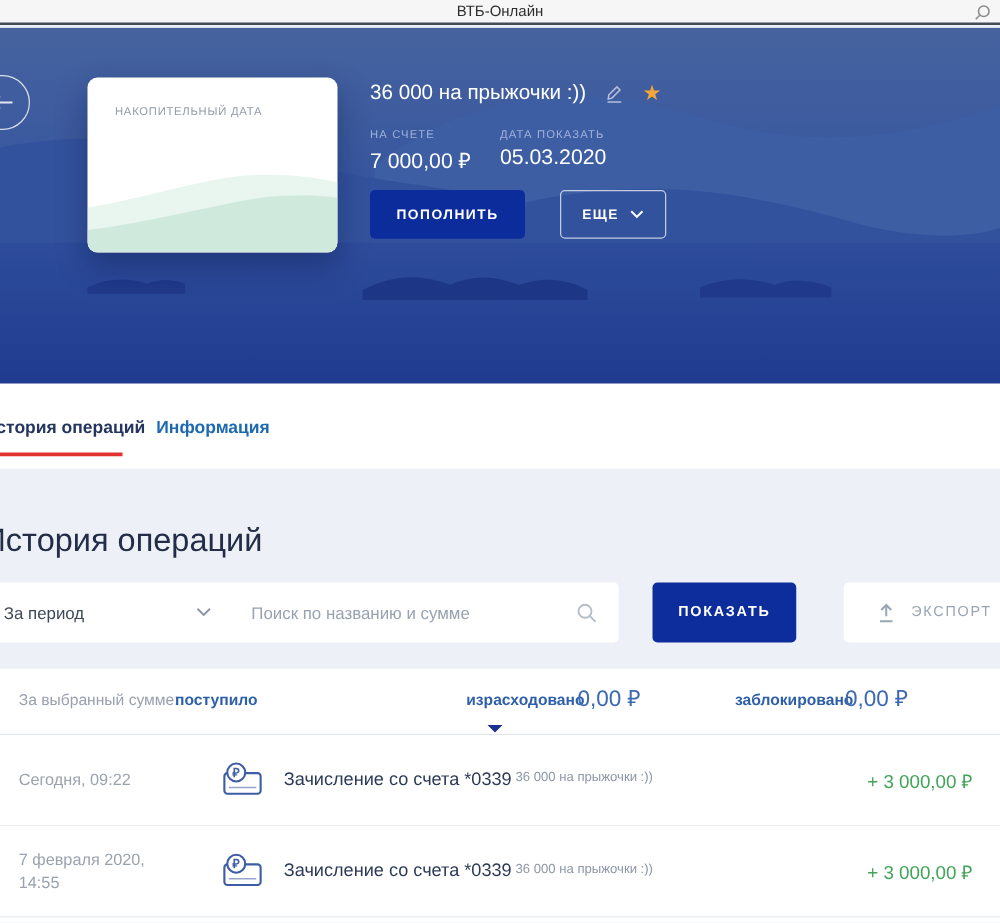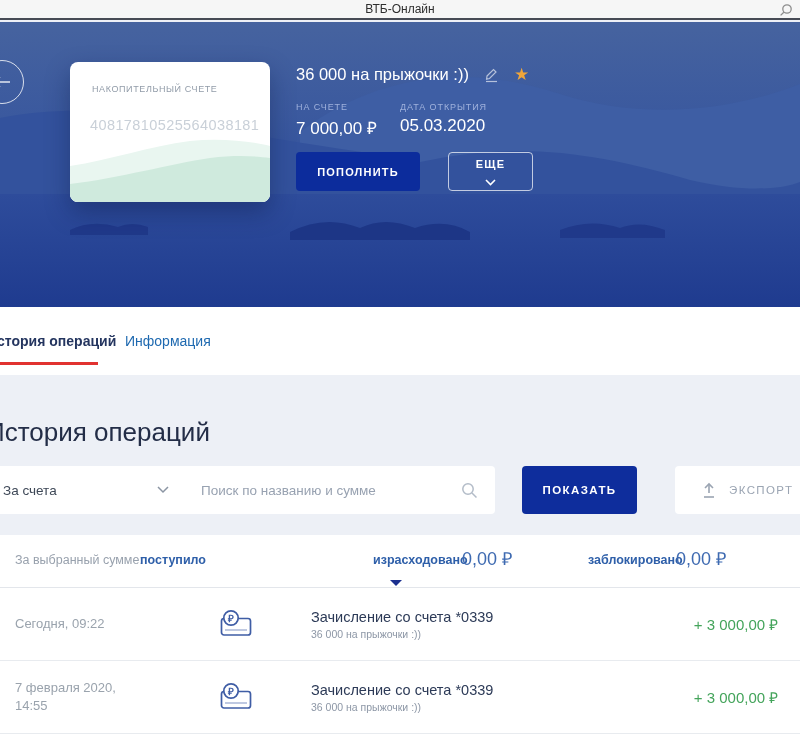--- a/index.html
+++ b/index.html
@@ -33,27 +33,27 @@
   .hero-label { font-size:9px; letter-spacing:.9px; color:#9fb1dc; }
   .hero-value { font-size:17px; color:#ffffff; margin-top:4px; }
   .hero-col-balance { position:absolute; left:296px; top:80px; }
   .hero-col-date { position:absolute; left:400px; top:80px; }
   .topup-btn { position:absolute; left:296px; top:130px; width:124px; height:39px; background:#0c2c9c;
                border:none; border-radius:4px; color:#fff; font-size:11px; font-weight:bold;
                letter-spacing:1.2px; cursor:pointer; font-family:inherit; }
   .more-btn { position:absolute; left:448px; top:130px; width:85px; height:39px; background:transparent;
               border:1px solid rgba(255,255,255,.7); border-radius:4px; color:#fff; font-size:11px;
               font-weight:bold; letter-spacing:1.2px; cursor:pointer; font-family:inherit;
-              display:flex; align-items:center; justify-content:center; gap:9px;flex-direction:column; }
+              display:flex; align-items:center; justify-content:center; gap:9px; }
 
   
   .tabbar { position:absolute; top:307px; left:0; right:0; height:68px; background:#ffffff; }
   .tab-active { position:absolute; left:-13px; top:26px; font-size:14px; font-weight:600; color:#24355f; cursor:pointer; }
   .tab-underline { position:absolute; left:-13px; top:55px; width:111px; height:3px; background:#e13230; }
-  .tab-link { position:absolute; left:125px; top:26px; font-size:14px; font-weight:400; color:#1e69b0; cursor:pointer; }
+  .tab-link { position:absolute; left:125px; top:26px; font-size:14px; font-weight:700; color:#1e69b0; cursor:pointer; }
 
   
   .section-heading { position:absolute; left:-14px; top:417px; font-size:26px; color:#232d47; }
 
   .filter-box { position:absolute; left:-10px; top:466px; width:505px; height:48px; background:#fff;
                 border-radius:4px; display:flex; align-items:center; }
   .period-select { width:195px; display:flex; align-items:center; padding-left:13px; cursor:pointer; }
   .period-label { font-size:13.5px; color:#3e4857; }
   .period-chevron { margin-left:auto; margin-right:16px; line-height:0; }
   .search-wrap { flex:1; position:relative; height:100%; display:flex; align-items:center; }
@@ -79,24 +79,24 @@
   .sum-name-received { left:140px; } .sum-value-received { left:201px;margin-top:40px; }
   .sum-name-spent { left:373px; } .sum-value-spent { left:462px; }
   .sum-name-blocked { left:588px; } .sum-value-blocked { left:676px; }
   .sum-collapse { position:absolute; left:390px; top:45px; width:0; height:0; cursor:pointer;
                   border-left:6px solid transparent; border-right:6px solid transparent;
                   border-top:6px solid #1b2f8f; }
 
   
   .tx-list { position:absolute; left:0; right:0; top:588px; bottom:0; background:#fff; }
   .tx-row { height:73px; display:flex; align-items:center; padding:0 22px 0 15px;
-            border-bottom:1px solid #e8ebef; cursor:pointer; background:#fff;gap:42px; }
+            border-bottom:1px solid #e8ebef; cursor:pointer; background:#fff; }
   .tx-date { width:160px; font-size:13px; color:#9aa3ad; line-height:1.35; }
   .tx-icon { width:38px; margin-right:14px; line-height:0; }
-  .tx-text { display:flex; flex-direction:column; gap:3px; }
+  .tx-text { display:flex; gap:3px; }
   .tx-title { font-size:14.5px; font-weight:500; color:#2c3a57; }
   .tx-sub { font-size:10.5px; color:#8d97a6; }
   .tx-amount { margin-left:auto; font-size:15px; color:#44a45b; }
 </style>
 </head>
 <body>
 
 <div class="screen">
 
   <div class="topbar">
@@ -136,41 +136,40 @@
           <line x1="2" y1="6" x2="17" y2="6" stroke="rgba(255,255,255,.85)" stroke-width="1.5"></line>
           <polyline points="7,1 2,6 7,11" fill="none" stroke="rgba(255,255,255,.85)" stroke-width="1.5"></polyline>
         </svg>
     </div>
 
     <div class="acct-card">
       <svg class="acct-card-wave" viewBox="0 0 200 140" preserveAspectRatio="none">
         <path d="M0,104 C40,98 80,84 120,79 C150,76 180,79 200,84 L200,140 L0,140 Z" fill="#e9f6f0"></path>
         <path d="M0,122 C50,116 100,102 140,96 C165,93 185,94 200,96 L200,140 L0,140 Z" fill="#cfeadd"></path>
       </svg>
-      <div class="acct-type">НАКОПИТЕЛЬНЫЙ СЧЕТЕ</div>
-      <div class="acct-number">40817810525564038181</div>
+      <div class="acct-type">НАКОПИТЕЛЬНЫЙ ДАТА</div>
     </div>
 
     <div class="acct-title-row">
       <span class="acct-title">36 000 на прыжочки :))</span>
       <span class="edit-icon">
         <svg width="17" height="17" viewBox="0 0 17 17">
             <path d="M4,10 L10.5,3.5 L13,6 L6.5,12.5 L3.6,13.2 Z" fill="none" stroke="rgba(255,255,255,.62)" stroke-width="1.2"></path>
             <line x1="3" y1="15.5" x2="14" y2="15.5" stroke="rgba(255,255,255,.62)" stroke-width="1.2"></line>
           </svg>
       </span>
       <span class="fav-star">★</span>
     </div>
 
     <div class="hero-col-balance">
       <div class="hero-label">НА СЧЕТЕ</div>
       <div class="hero-value">7 000,00 ₽</div>
     </div>
     <div class="hero-col-date">
-      <div class="hero-label">ДАТА ОТКРЫТИЯ</div>
+      <div class="hero-label">ДАТА ПОКАЗАТЬ</div>
       <div class="hero-value">05.03.2020</div>
     </div>
 
     <button class="topup-btn">ПОПОЛНИТЬ</button>
     <button class="more-btn">
       <span>ЕЩЕ</span>
       <svg width="11" height="7" viewBox="0 0 11 7">
           <polyline points="1,1 5.5,5.5 10,1" fill="none" stroke="#ffffff" stroke-width="1.6"></polyline>
         </svg>
     </button>
@@ -179,21 +178,21 @@
   <div class="tabbar">
     <span class="tab-active">История операций</span>
     <span class="tab-underline"></span>
     <span class="tab-link">Информация</span>
   </div>
 
   <h1 class="section-heading" style="font-weight:400;">История операций</h1>
 
   <div class="filter-box">
     <div class="period-select">
-      <span class="period-label">За счета</span>
+      <span class="period-label">За период</span>
       <span class="period-chevron">
         <svg width="12" height="8" viewBox="0 0 12 8">
             <polyline points="1,1 6,6 11,1" fill="none" stroke="#8b95a3" stroke-width="1.5"></polyline>
           </svg>
       </span>
     </div>
     <div class="search-wrap">
       <input class="search-input" type="text" placeholder="Поиск по названию и сумме" style="">
       <span class="search-icon">
         <svg width="17" height="17" viewBox="0 0 17 17">

